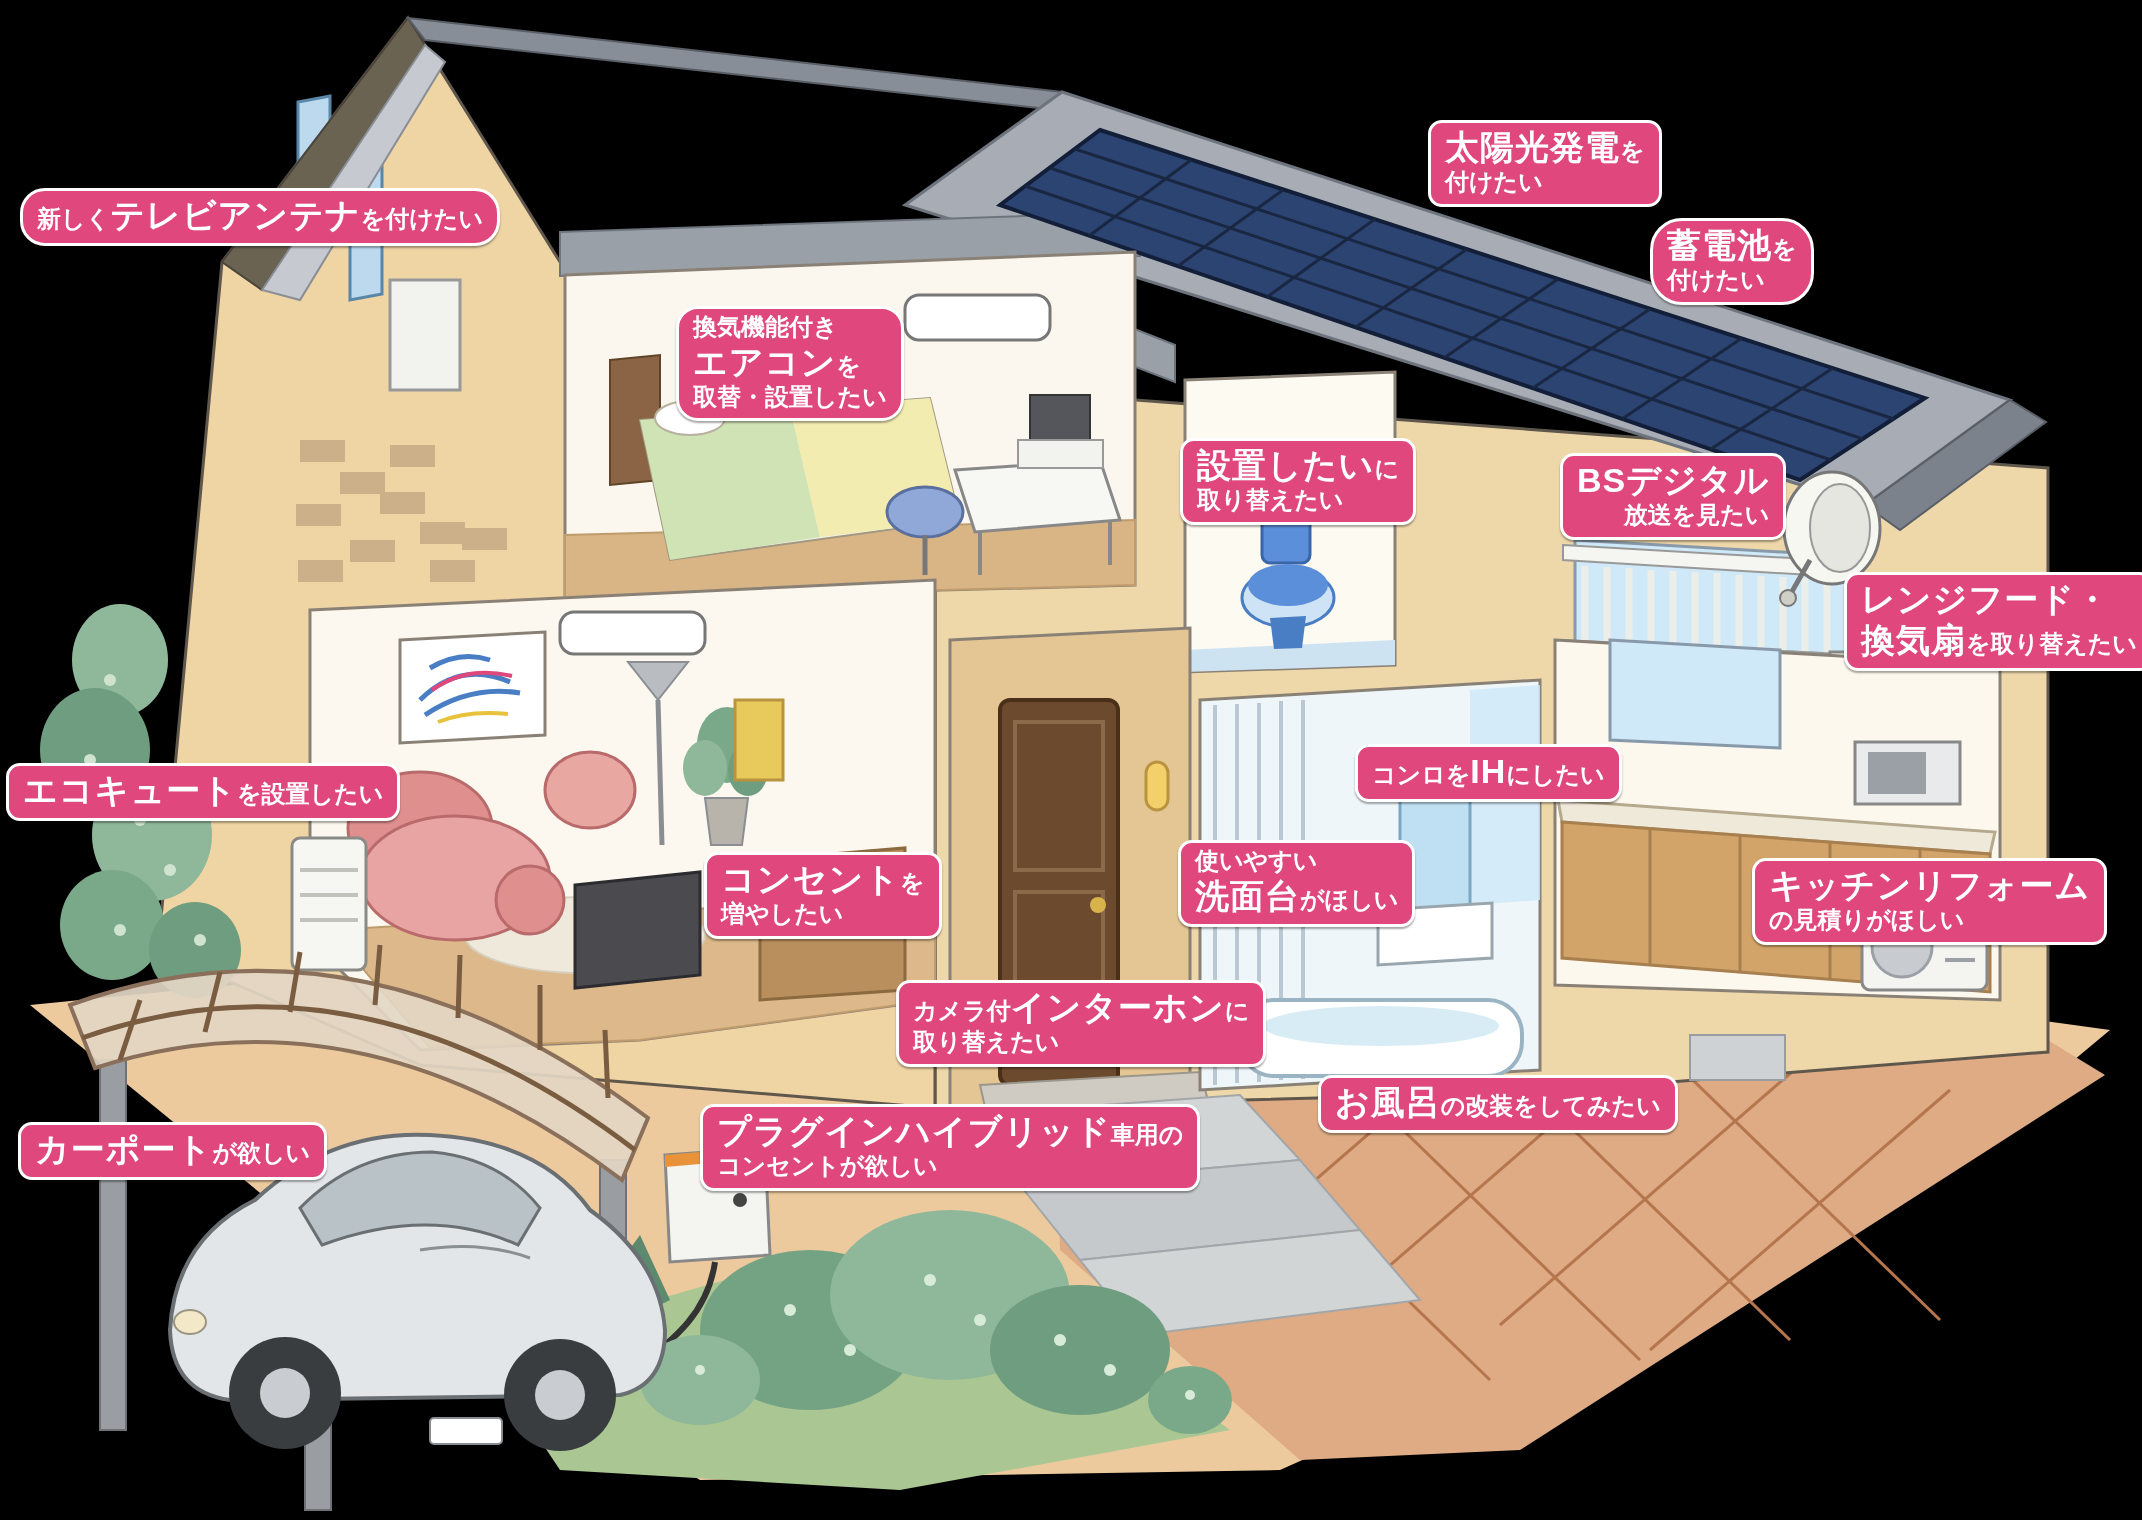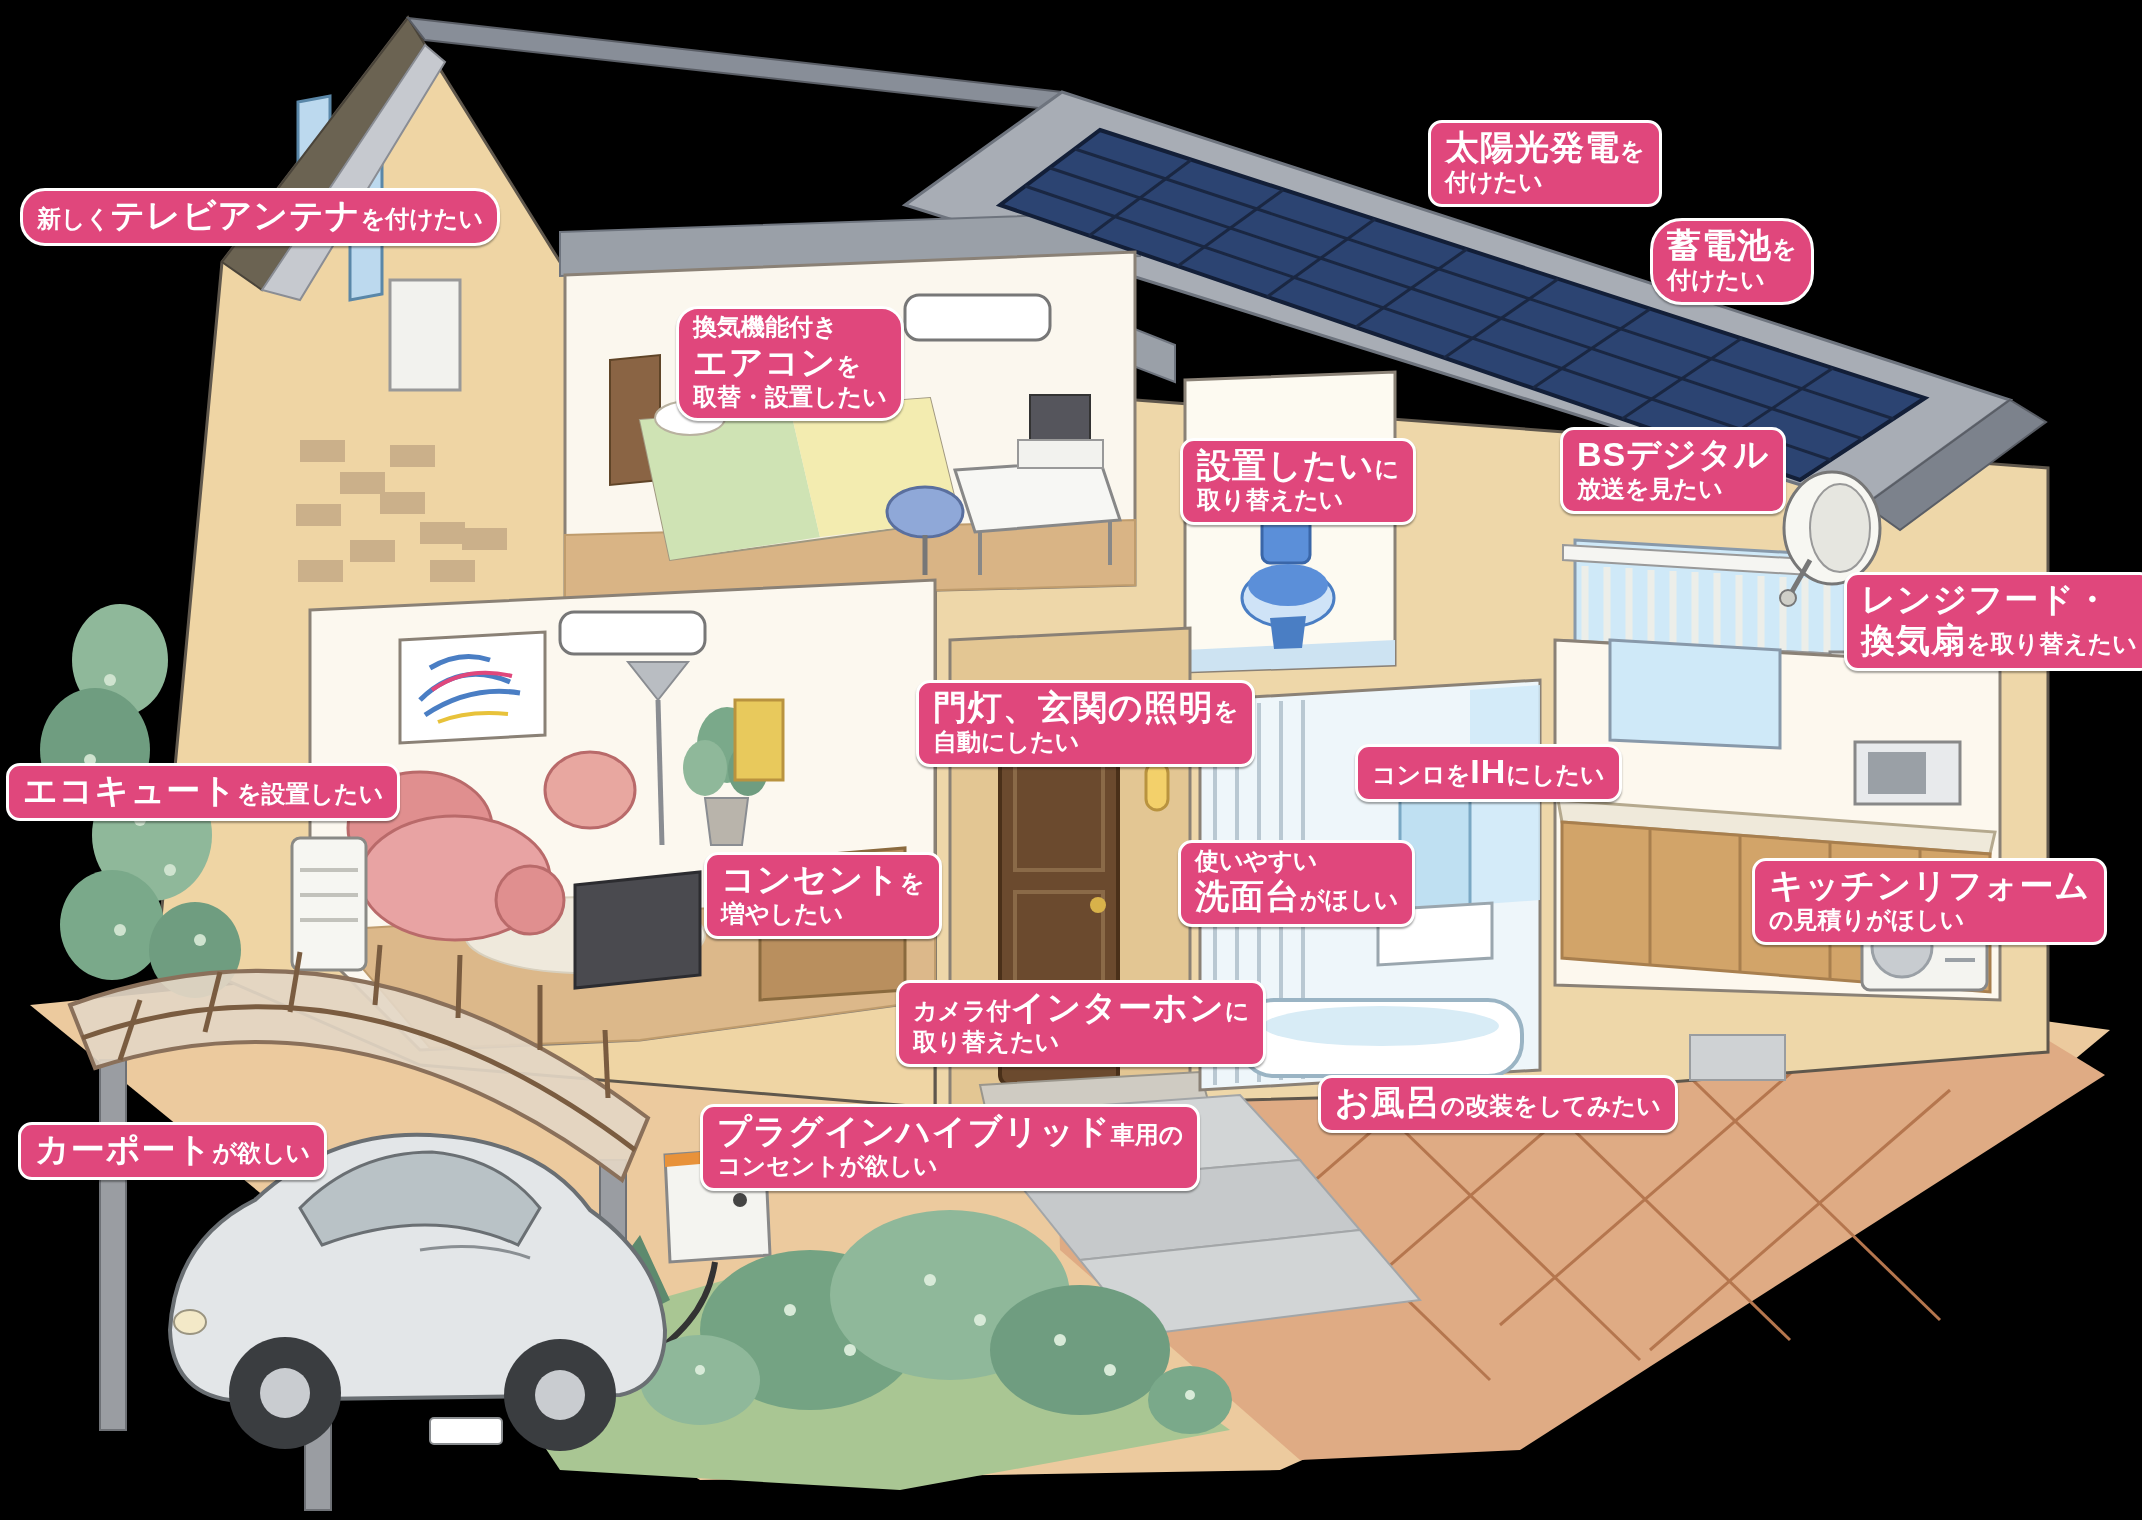--- a/index.html
+++ b/index.html
@@ -332,35 +332,31 @@
       </div>
       <div class="callout" style="left: 676px; top: 306px; border-radius: 22px;">
         <div class="line"><span class="seg sm">換気機能付き</span></div>
         <div class="line"><span class="seg lg">エアコン</span><span class="seg sm">を</span></div>
         <div class="line"><span class="seg sm">取替・設置したい</span></div>
       </div>
       <div class="callout" style="left: 1180px; top: 438px;">
         <div class="line"><span class="seg lg">設置したい</span><span class="seg sm">に</span></div>
         <div class="line"><span class="seg sm">取り替えたい</span></div>
       </div>
-      <div class="callout" style="left: 1560px; top: 427px;">
+      <div class="callout" style="left: 1560px; top: 453px; text-align: right;">
         <div class="line"><span class="seg lg">BSデジタル</span></div>
         <div class="line"><span class="seg sm">放送を見たい</span></div>
       </div>
       <div class="callout" style="left: 1844px; top: 572px;">
         <div class="line"><span class="seg lg">レンジフード・</span></div>
         <div class="line"><span class="seg lg">換気扇</span><span class="seg sm">を取り替えたい</span></div>
       </div>
       <div class="callout" style="left: 6px; top: 763px;">
         <div class="line"><span class="seg lg">エコキュート</span><span class="seg sm">を設置したい</span></div>
       </div>
-      <div class="callout" style="left: 916px; top: 680px;">
-        <div class="line"><span class="seg lg">門灯、玄関の照明</span><span class="seg sm">を</span></div>
-        <div class="line"><span class="seg sm">自動にしたい</span></div>
-      </div>
       <div class="callout" style="left: 1355px; top: 744px;">
         <div class="line"><span class="seg sm">コンロを</span><span class="seg lg">IH</span><span class="seg sm">にしたい</span></div>
       </div>
       <div class="callout" style="left: 704px; top: 852px;">
         <div class="line"><span class="seg lg">コンセント</span><span class="seg sm">を</span></div>
         <div class="line"><span class="seg sm">増やしたい</span></div>
       </div>
       <div class="callout" style="left: 1178px; top: 840px;">
         <div class="line"><span class="seg sm">使いやすい</span></div>
         <div class="line"><span class="seg lg">洗面台</span><span class="seg sm">がほしい</span></div>

